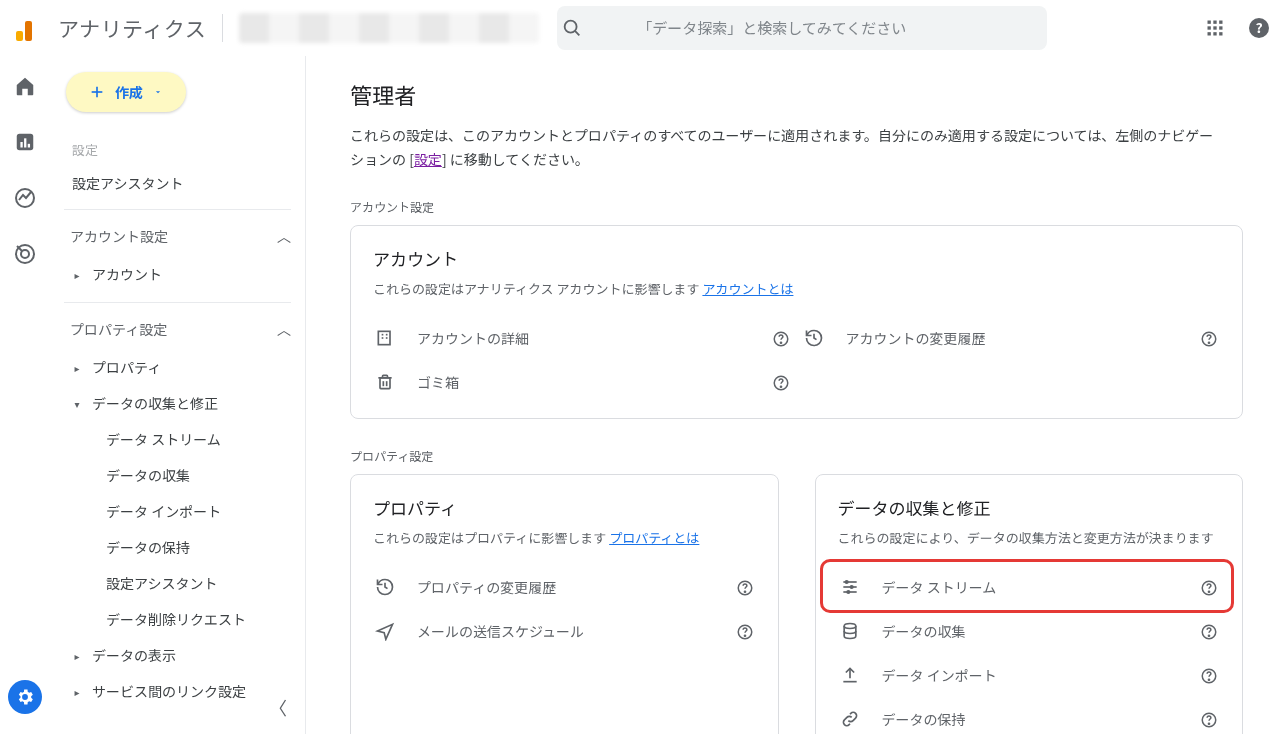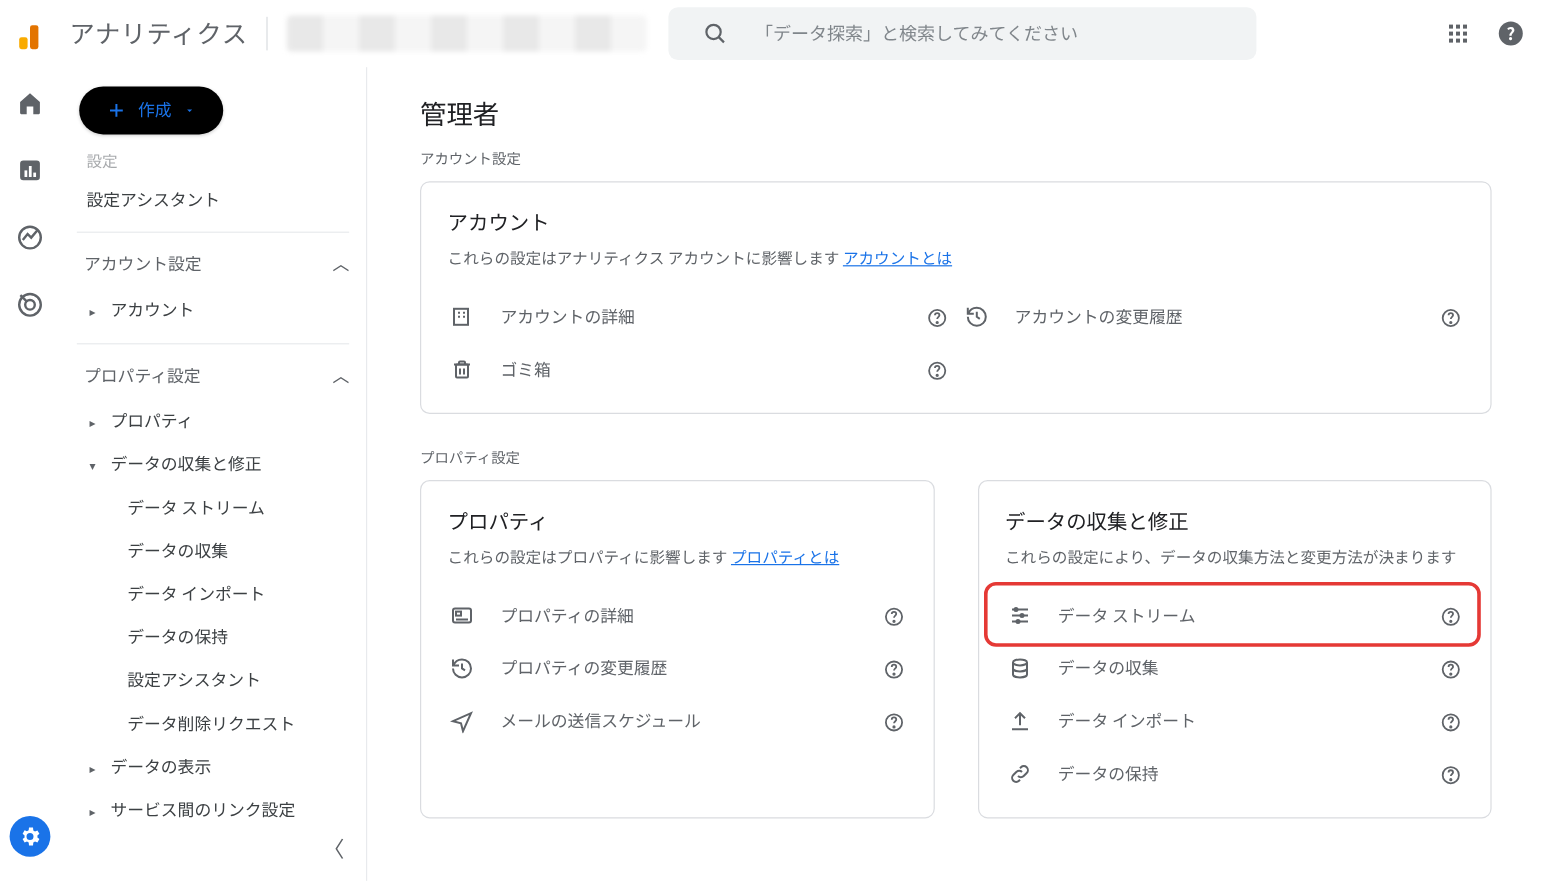--- a/index.html
+++ b/index.html
@@ -8,34 +8,34 @@
 
 .topbar { height: 56px; display: flex; align-items: center; padding: 0 16px; border-bottom: 1px solid #fff; }
 .logo-wrap { display: flex; align-items: center; gap: 16px; }
 .ga-logo { width: 26px; height: 26px; display: flex; align-items: flex-end; gap: 2px; }
 .ga-logo span { width: 7px; background: #e37400; border-radius: 2px; }
 .ga-logo span:nth-child(1){ height: 10px; background:#f9ab00; }
 .ga-logo span:nth-child(2){ height: 20px; }
 .product-name { font-size: 21px; color:#5f6368; letter-spacing:0.5px; }
 .sep { width:1px; height:28px; background:#dadce0; margin:0 16px; }
 .acct-blur { width: 300px; height:30px; background: repeating-linear-gradient(90deg,#e8e8e8 0 30px,#f5f5f5 30px 60px); filter: blur(2px); border-radius:4px; }
-.searchbox { flex: 0 0 490px; margin-left: 18px; height: 44px; background:#f1f3f4; border-radius:8px; display:flex; align-items:center; padding:0 28px; color:#5f6368; }
+.searchbox { flex: 0 0 490px; margin-left: 18px; height: 44px; background:#f1f3f4; border-radius:8px; display:flex; align-items:center; padding:0 4px; color:#5f6368;gap:32px; }
 .searchbox svg { margin-right: 22px; }
 .searchbox input { border:none; background:transparent; font-size:15px; color:#5f6368; flex:1; outline:none; }
 .searchbox input::placeholder { color:#80868b; }
 .top-right { margin-left:auto; display:flex; align-items:center; gap:22px; color:#5f6368; }
 
 
 .rail { position:absolute; left:0; top:56px; bottom:0; width:50px; display:flex; flex-direction:column; align-items:center; padding-top:18px; gap:32px; color:#5f6368; }
 .rail .ic { width:24px; height:24px; display:flex; align-items:center; justify-content:center; }
 .rail .gear-bubble { margin-top:auto; margin-bottom:20px; width:34px; height:34px; border-radius:50%; background:#1a73e8; display:flex; align-items:center; justify-content:center; color:#fff; }
 
 
 .sidepanel { position:absolute; left:50px; top:56px; bottom:0; width:256px; border-right:1px solid #e8eaed; padding-top:10px; font-size:13px; }
-.create-btn { margin:6px 0 6px 16px; height:40px; width:120px; border-radius:24px; box-shadow:0 1px 3px rgba(0,0,0,.2); background:#000000; display:flex; align-items:center; justify-content:center; gap:10px; color:#1a73e8; font-size:14px; cursor:pointer; }
+.create-btn { margin:6px 0 22px 16px; height:40px; width:120px; border-radius:24px; box-shadow:0 1px 3px rgba(0,0,0,.2); background:#fef9c3; display:flex; align-items:center; justify-content:center; gap:10px; color:#1a73e8; font-size:14px; cursor:pointer;font-weight:bold; }
 .sp-text-cut { color:#5f6368; padding:6px 16px 4px 22px; font-size:13px; }
 .sp-link { padding:10px 16px 10px 22px; color:#3c4043; font-size:14px; cursor:pointer; }
 .sp-divider { height:1px; background:#e8eaed; margin:6px 14px; }
 .sp-group-hdr { display:flex; align-items:center; justify-content:space-between; padding:10px 14px 10px 20px; color:#5f6368; font-size:14px; cursor:pointer; }
 .sp-item { display:flex; align-items:center; gap:10px; padding:8px 8px 8px 22px; color:#3c4043; font-size:14px; cursor:pointer; }
 .sp-sub { padding:8px 8px 8px 56px; color:#3c4043; font-size:14px; cursor:pointer; }
 .tri { font-size:10px; color:#5f6368; width:10px; text-align:center; }
 .collapse-arrow { position:absolute; bottom:14px; right:18px; color:#5f6368; font-size:18px; cursor:pointer; }
 
 
@@ -187,20 +187,23 @@
   <div class="sp-item">
     <span class="tri">▸</span>
     <span>サービス間のリンク設定</span>
   </div>
 
   <div class="collapse-arrow">〈</div>
 </div>
 
 <div class="main">
   <h1 class="page-title">管理者</h1>
+  <p class="page-desc">
+    <span>これらの設定は、このアカウントとプロパティのすべてのユーザーに適用されます。自分にのみ適用する設定については、左側のナビゲーションの [</span><a href="#">設定</a><span>] に移動してください。</span>
+  </p>
 
   <div class="section-label">アカウント設定</div>
   <div class="card">
     <div class="card-title">アカウント</div>
     <div class="card-desc">
       <span>これらの設定はアナリティクス アカウントに影響します </span><a href="#">アカウントとは</a>
     </div>
     <div class="card-grid">
       <div class="card-row">
         <span class="row-icon">
@@ -260,37 +263,20 @@
     </div>
   </div>
 
   <div class="section-label">プロパティ設定</div>
   <div class="two-cols">
 
     <div class="card">
       <div class="card-title">プロパティ</div>
       <div class="card-desc">
         <span>これらの設定はプロパティに影響します </span><a href="#">プロパティとは</a>
-      </div>
-      <div class="card-row">
-        <span class="row-icon">
-            <svg width="20" height="20" viewBox="0 0 24 24" fill="none" stroke="#5f6368" stroke-width="2">
-              <rect x="3" y="5" width="18" height="14" rx="2"></rect>
-              <rect x="6" y="8" width="5" height="4"></rect>
-              <line x1="6" y1="16" x2="18" y2="16"></line>
-            </svg>
-          </span>
-        <span class="row-label">プロパティの詳細</span>
-        <span class="help">
-            <svg width="18" height="18" viewBox="0 0 24 24" fill="none" stroke="#5f6368" stroke-width="2">
-              <circle cx="12" cy="12" r="9"></circle>
-              <path d="M9.5 9a2.5 2.5 0 015 0c0 1.5-2.5 2-2.5 4"></path>
-              <circle cx="12" cy="17" r="0.8" fill="#5f6368"></circle>
-            </svg>
-          </span>
       </div>
       <div class="card-row">
         <span class="row-icon">
             <svg width="20" height="20" viewBox="0 0 24 24" fill="none" stroke="#5f6368" stroke-width="2">
               <path d="M3 12a9 9 0 109-9 9 9 0 00-8.5 6"></path>
               <polyline points="3 3 3 9 9 9"></polyline>
               <polyline points="12 7 12 12 15 14"></polyline>
             </svg>
           </span>
         <span class="row-label">プロパティの変更履歴</span>

